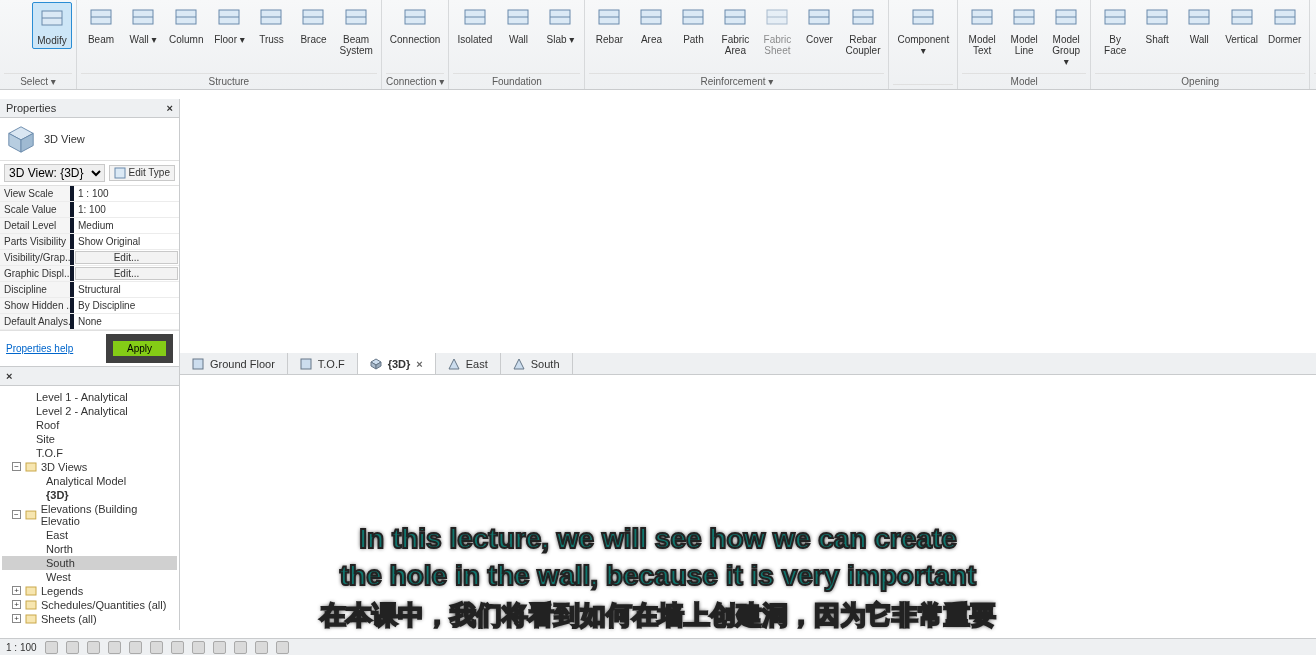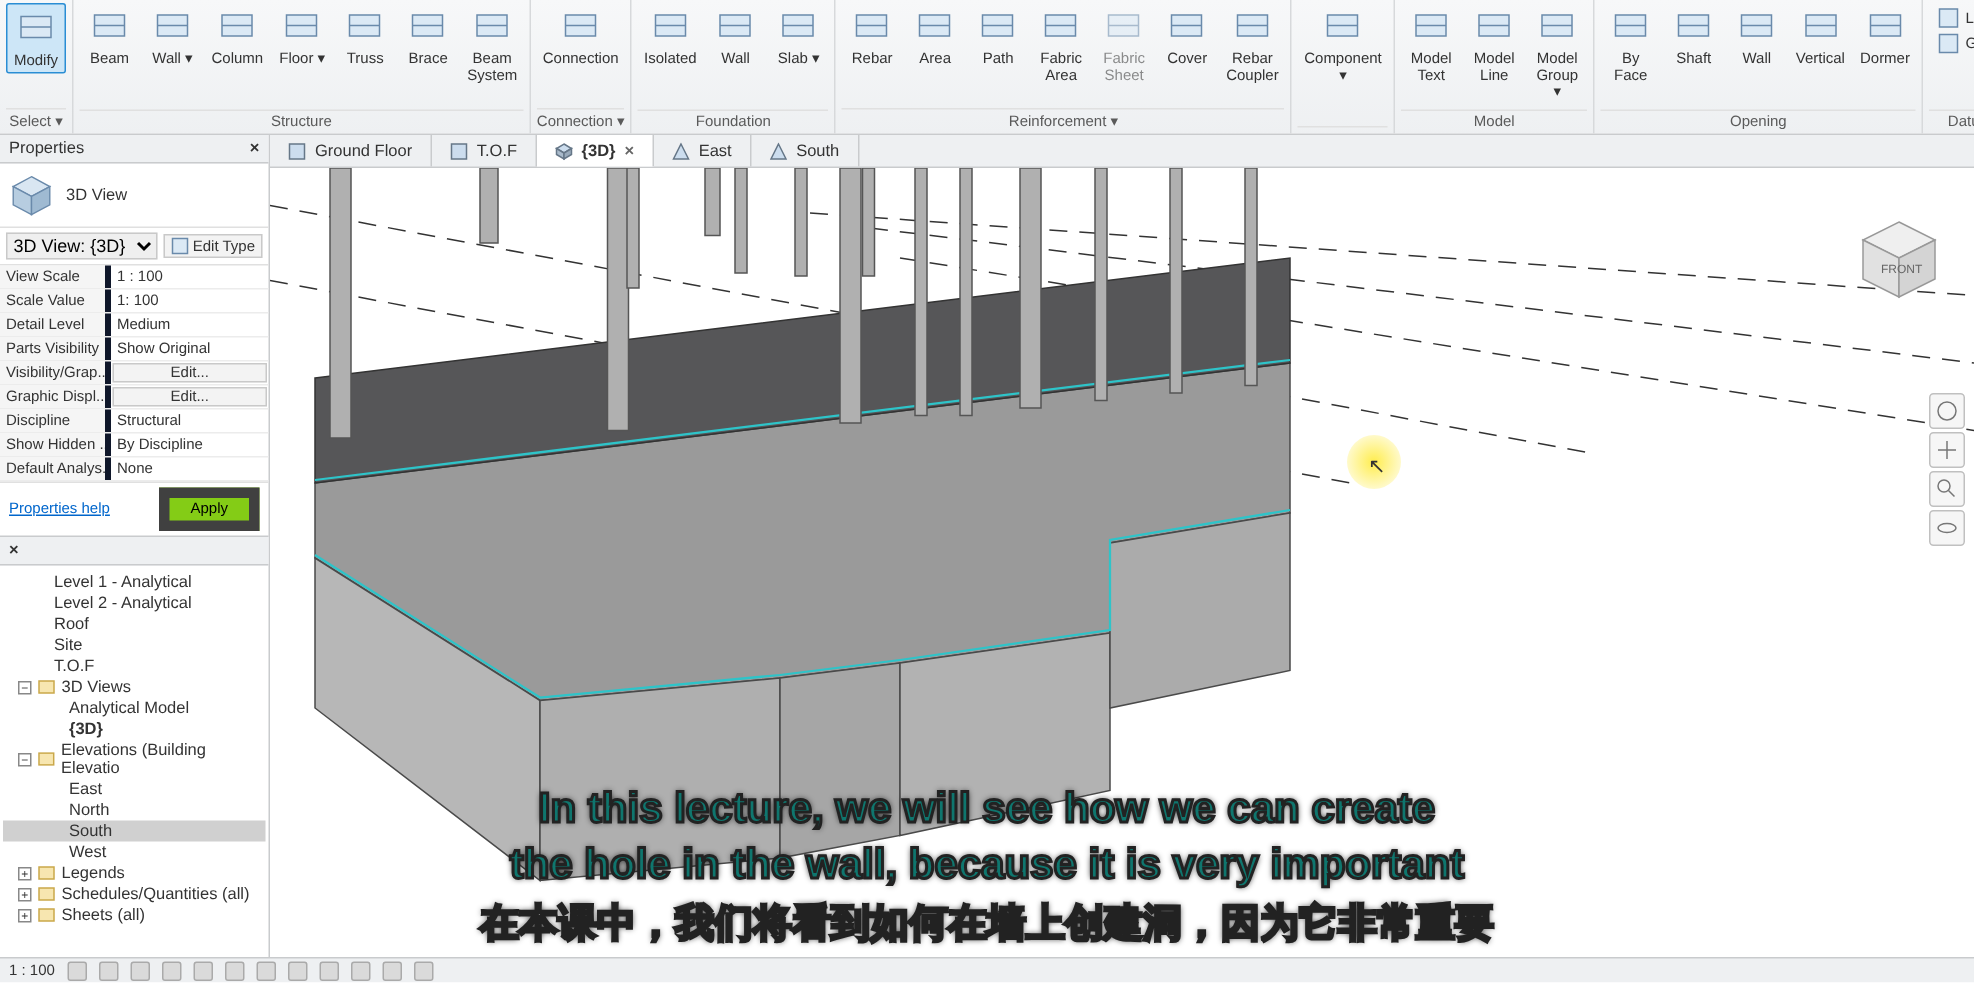--- a/index.html
+++ b/index.html
@@ -5,31 +5,31 @@
 * { margin: 0; padding: 0; box-sizing: border-box; font-family: "Segoe UI", Arial, sans-serif; }
 body { width: 1316px; height: 655px; background: #fff; overflow: hidden; position: relative; font-size: 11px; color: #333; }
 
 
 .ribbon { height: 90px; background: linear-gradient(#f7f8f9,#eef0f2); border-bottom: 1px solid #c9cbcd; display: flex; }
 .ribbon-group { border-right: 1px solid #d7d9db; display: flex; flex-direction: column; padding: 2px 4px 0 4px; }
 .ribbon-buttons { display: flex; gap: 2px; flex: 1; align-items: flex-start; }
 .ribbon-btn { display: flex; flex-direction: column; align-items: center; padding: 2px 4px; min-width: 40px; cursor: pointer; border-radius: 2px; }
 .ribbon-btn .icon { width: 28px; height: 28px; display: flex; align-items: center; justify-content: center; }
 .ribbon-btn .lbl { font-size: 10px; text-align: center; line-height: 1.1; margin-top: 2px; white-space: pre-line; }
-.ribbon-btn.selected { background: #cde6f7; border: 1px solid #2a8dd4; }
+.ribbon-btn.selected { background: #cde6f7; border: 1px solid #2a8dd4; margin-left: 28px; }
 .ribbon-group-label { font-size: 10px; color: #5a5a5a; text-align: center; padding: 2px 0; border-top: 1px solid #e0e0e0; }
 .ribbon-btn.disabled { opacity: .55; }
 
 
 .ribbon-stack { display: flex; flex-direction: column; gap: 1px; padding: 2px; }
 .ribbon-stack .small-btn { display:flex; align-items:center; gap:4px; font-size:10px; padding:1px 4px; cursor:pointer; }
 .ribbon-stack .small-btn .sicon { width:14px; height:14px; }
 
 
-.main { display: flex; height: 548px; }
+.main { display: flex; height: 548px; align-items: center; }
 .left-panels { width: 180px; display: flex; flex-direction: column; border-right: 1px solid #c9cbcd; }
 .panel-header { background: #eef0f2; border-bottom: 1px solid #c9cbcd; padding: 3px 6px; font-size: 11px; display:flex; justify-content:space-between; align-items:center; }
 .panel-header .close { cursor:pointer; font-weight:bold; }
 
 
 .props { flex: 0 0 auto; border-bottom:1px solid #c9cbcd; }
 .props-type { display:flex; align-items:center; gap:8px; padding:6px; border-bottom:1px solid #e0e0e0; }
 .props-type .cube { width:30px; height:30px; }
 .props-row { display:flex; align-items:center; border-bottom:1px solid #ececec; font-size:10px; }
 .props-row .k { width: 74px; padding:2px 4px; background:#f5f5f5; border-right:4px solid #0f172a; overflow:hidden; white-space:nowrap; }

